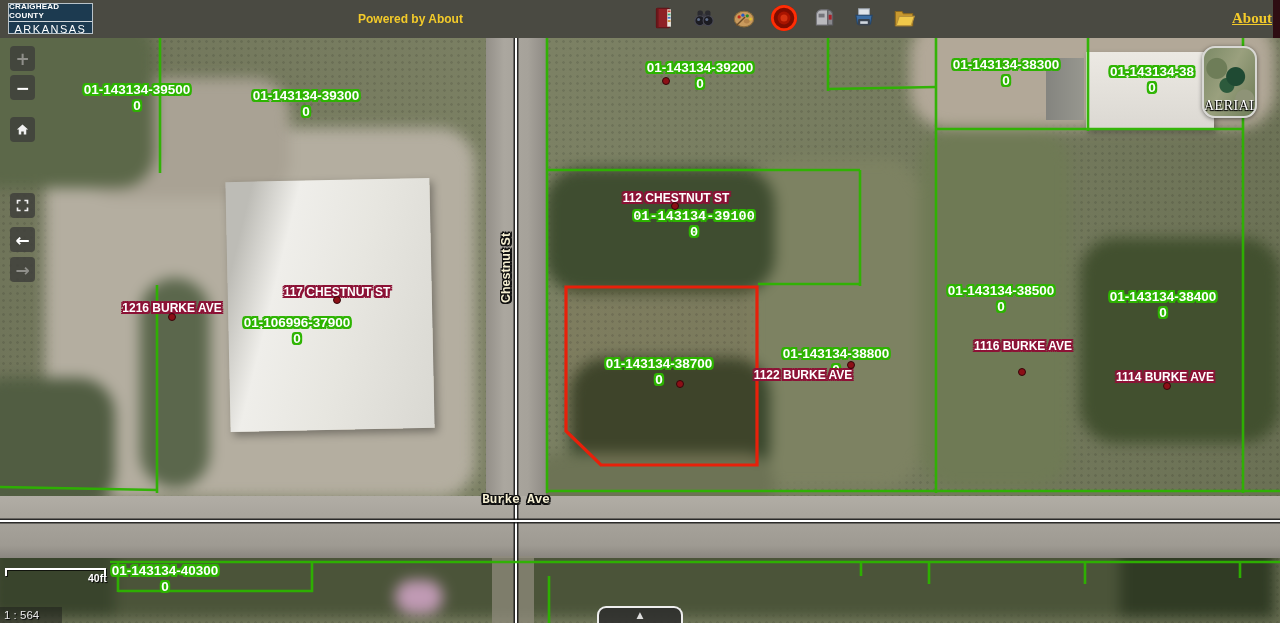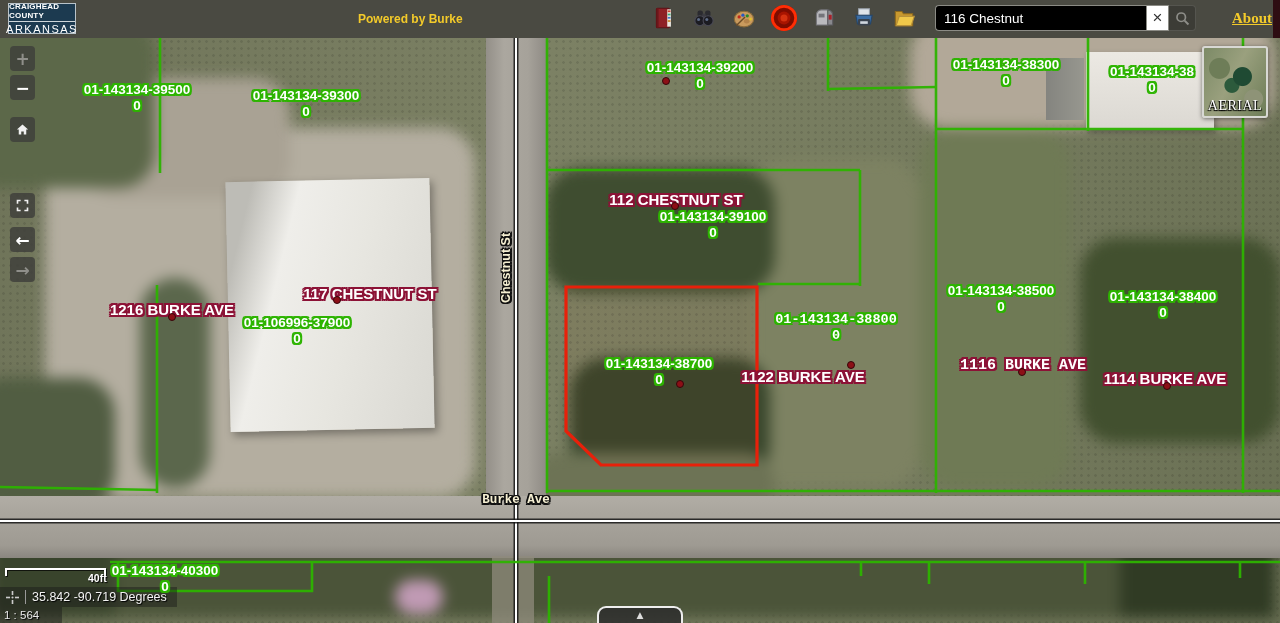--- a/index.html
+++ b/index.html
@@ -7,21 +7,21 @@
   #app{
     position:relative; width:1280px; height:623px; overflow:hidden;
     font-family:"Liberation Sans", sans-serif; user-select:none;
   }
   
   #header{
     position:absolute; left:0; top:0; width:1280px; height:38px;
     background:#4a4a42; z-index:20; display:flex; align-items:center;
   }
   .logo{
-    position:absolute; left:8px; top:3px; width:68px; height:31px;
+    position:absolute; left:8px; top:3px; width:85px; height:31px;
     background:#1c3a50; border:1px solid #b9c3ca; color:#fff;
     display:flex; flex-direction:column; align-items:center; justify-content:center;
   }
   .logo-line1{ font-size:8px; font-weight:bold; letter-spacing:.2px; border-bottom:1px solid #cfd6da; padding-bottom:1px; }
   .logo-line2{ font-size:11px; letter-spacing:1.5px; margin-top:1px; font-weight:400; }
   .app-title{ position:absolute; left:105px; top:7px; font-size:19px; font-weight:bold; color:#f3ca2a; }
   .powered-by{ position:absolute; left:358px; top:12px; font-size:12px; font-weight:bold; color:#f3ca2a; }
   .toolbar{ position:absolute; left:650px; top:4px; display:flex; gap:12px; }
   .tool-btn{ width:28px; height:28px; display:flex; align-items:center; justify-content:center; cursor:pointer; background:transparent; border:none; }
   .search-group{ position:absolute; left:935px; top:5px; display:flex; height:26px; }
@@ -71,40 +71,40 @@
   #bounds{ position:absolute; left:0; top:0; z-index:4; pointer-events:none; }
   
   #label-layer{ position:absolute; inset:0; z-index:6; pointer-events:none; }
   .parcel-label{
     position:absolute; transform:translateX(-50%); text-align:center; white-space:nowrap;
     font-size:13.5px; font-weight:bold; line-height:16px; color:#fff;
     text-shadow:-2px -2px 0 #2db400,0 -2px 0 #2db400,2px -2px 0 #2db400,-2px 0 0 #2db400,2px 0 0 #2db400,-2px 2px 0 #2db400,0 2px 0 #2db400,2px 2px 0 #2db400,-1px -1px 0 #2db400,1px -1px 0 #2db400,-1px 1px 0 #2db400,1px 1px 0 #2db400;
   }
   .address-label{
     position:absolute; transform:translateX(-50%); white-space:nowrap;
-    font-size:15px; font-weight:bold; color:#fff;
+    font-size:12px; font-weight:bold; color:#fff;
     text-shadow:-2px -2px 0 #8c1236,0 -2px 0 #8c1236,2px -2px 0 #8c1236,-2px 0 0 #8c1236,2px 0 0 #8c1236,-2px 2px 0 #8c1236,0 2px 0 #8c1236,2px 2px 0 #8c1236,-1px -1px 0 #8c1236,1px -1px 0 #8c1236,-1px 1px 0 #8c1236,1px 1px 0 #8c1236;
   }
   .street-label{
     position:absolute; white-space:nowrap; font-size:12.5px; font-weight:bold; color:#f5efd2;
     text-shadow:-1.5px -1.5px 0 #111,0 -1.5px 0 #111,1.5px -1.5px 0 #111,-1.5px 0 0 #111,1.5px 0 0 #111,-1.5px 1.5px 0 #111,0 1.5px 0 #111,1.5px 1.5px 0 #111;
   }
   .map-dot{ position:absolute; width:8px; height:8px; border-radius:50%; background:#8c0f16; border:1.5px solid #35060a; transform:translate(-50%,-50%); }
   
   .map-controls{ position:absolute; left:10px; top:46px; z-index:10; }
   .ctrl-btn{
     position:absolute; left:0; width:25px; height:25px; border:none; border-radius:4px;
     background:rgba(62,62,58,.82); color:#fff; font-size:17px; font-weight:bold;
     display:flex; align-items:center; justify-content:center; cursor:pointer;
     font-family:"DejaVu Sans", sans-serif;
   }
   .ctrl-disabled{ color:#8f8f8a; }
   .basemap-toggle{
-    position:absolute; left:1202px; top:46px; width:66px; height:72px; z-index:8;
-    border:2px solid #d8d8d4; border-radius:3px; cursor:pointer; overflow:hidden;
+    position:absolute; left:1202px; top:46px; width:55px; height:72px; z-index:8;
+    border:2px solid #d8d8d4; border-radius:13px; cursor:pointer; overflow:hidden;
     background:
       radial-gradient(circle at 62% 42%, #1f4a33 0 9px, transparent 10px),
       radial-gradient(circle at 45% 55%, #2c5a3c 0 7px, transparent 8px),
       radial-gradient(circle at 25% 30%, #6e7d58 0 10px, transparent 11px),
       radial-gradient(circle at 80% 75%, #8e9377 0 9px, transparent 10px),
       linear-gradient(118deg,#7c8a66,#9aa07e 45%,#6d7c57);
     box-shadow:0 1px 4px rgba(0,0,0,.5);
   }
   .basemap-label{
     position:absolute; left:0; right:0; bottom:2px; text-align:center;
@@ -137,21 +137,21 @@
 </head>
 <body>
 
 <div id="app">
 
   <div id="header">
     <div class="logo">
       <div class="logo-line1">CRAIGHEAD COUNTY</div>
       <div class="logo-line2">ARKANSAS</div>
     </div>
-    <div class="powered-by">Powered by Burke</div>
+    <div class="powered-by">Powered by About</div>
 
     <div class="toolbar">
       <button class="tool-btn">
         <svg width="26" height="26" viewBox="0 0 24 24">
           <rect x="5" y="3" width="12" height="18" rx="1" fill="#8e2026" stroke="#5c1014"></rect>
           <rect x="15" y="4" width="3.4" height="16" fill="#e9e6df"></rect>
           <rect x="15.4" y="5" width="2.6" height="1.6" fill="#c43"></rect>
           <rect x="15.4" y="8" width="2.6" height="1.6" fill="#3a7"></rect>
           <rect x="15.4" y="11" width="2.6" height="1.6" fill="#47c"></rect>
           <rect x="15.4" y="14" width="2.6" height="1.6" fill="#c83"></rect>
@@ -205,30 +205,20 @@
         </svg>
       </button>
       <button class="tool-btn">
         <svg width="26" height="26" viewBox="0 0 24 24">
           <path d="M4 6 h6 l1.5 2 H20 v11 H4 z" fill="#c9992f" stroke="#8f6a1c"></path>
           <path d="M4.8 19 L7.6 10.5 H21.5 L18.6 19 z" fill="#f0c84a" stroke="#b8923a"></path>
         </svg>
       </button>
     </div>
 
-    <div class="search-group">
-      <input class="search-input" value="116 Chestnut" style="">
-      <div class="clear-btn">×</div>
-      <div class="search-btn">
-        <svg width="17" height="17" viewBox="0 0 20 20">
-          <circle cx="8.5" cy="8.5" r="5" fill="none" stroke="#8d8d88" stroke-width="2"></circle>
-          <line x1="12.5" y1="12.5" x2="17" y2="17" stroke="#8d8d88" stroke-width="2.4"></line>
-        </svg>
-      </div>
-    </div>
     <div class="about-link">About</div>
     <div class="header-redstrip"></div>
   </div>
 
   <div id="map">
     <div class="terrain-base"></div>
     <div class="patches">
       <div class="patch" style="left:55px;top:100px;width:430px;height:370px;background:#b4aea0;"></div>
       <div class="patch" style="left:90px;top:50px;width:210px;height:120px;background:#a9a294;"></div>
       <div class="patch" style="left:920px;top:-10px;width:365px;height:110px;background:#b2a898;"></div>
@@ -301,53 +291,53 @@
         <div>0</div>
       </div>
       <div class="parcel-label" style="left: 1006px; top: 57px; text-align: center;">
         <div>01-143134-38300</div>
         <div>0</div>
       </div>
       <div class="parcel-label" style="left: 1152px; top: 64px;">
         <div>01-143134-38</div>
         <div>0</div>
       </div>
-      <div class="parcel-label" style="left: 713px; top: 209px;">
+      <div class="parcel-label" style="left: 694px; top: 209px; font-family: Liberation Mono, monospace;">
         <div>01-143134-39100</div>
         <div>0</div>
       </div>
       <div class="parcel-label" style="left: 297px; top: 315px;">
         <div>01-106996-37900</div>
         <div>0</div>
       </div>
       <div class="parcel-label" style="left: 659px; top: 356px;">
         <div>01-143134-38700</div>
         <div>0</div>
       </div>
-      <div class="parcel-label" style="left: 836px; top: 312px; font-family: Liberation Mono, monospace;">
+      <div class="parcel-label" style="left: 836px; top: 346px;">
         <div>01-143134-38800</div>
         <div>0</div>
       </div>
       <div class="parcel-label" style="left: 1001px; top: 283px;">
         <div>01-143134-38500</div>
         <div>0</div>
       </div>
       <div class="parcel-label" style="left: 1163px; top: 289px;">
         <div>01-143134-38400</div>
         <div>0</div>
       </div>
       <div class="parcel-label" style="left: 165px; top: 563px;">
         <div>01-143134-40300</div>
         <div>0</div>
       </div>
       <div class="address-label" style="left: 676px; top: 191px;">112 CHESTNUT ST</div>
-      <div class="address-label" style="left: 337px; top: 285px; margin-left: 33px;">117 CHESTNUT ST</div>
+      <div class="address-label" style="left: 337px; top: 285px;">117 CHESTNUT ST</div>
       <div class="address-label" style="left: 172px; top: 301px;">1216 BURKE AVE</div>
       <div class="address-label" style="left: 803px; top: 368px;">1122 BURKE AVE</div>
-      <div class="address-label" style="left: 1023px; top: 357px; font-family: Liberation Mono, monospace;">1116 BURKE AVE</div>
+      <div class="address-label" style="left: 1023px; top: 339px;">1116 BURKE AVE</div>
       <div class="address-label" style="left: 1165px; top: 370px;">1114 BURKE AVE</div>
       <div class="street-label" style="left: 506px; top: 268px; transform: translate(-50%, -50%) rotate(-90deg);">Chestnut St</div>
       <div class="street-label" style="left: 516px; top: 500px; transform: translate(-50%, -50%) rotate(0deg); font-family: Liberation Mono, monospace;">Burke Ave</div>
       <div class="map-dot" style="left: 666px; top: 81px;"></div>
       <div class="map-dot" style="left: 675px; top: 206px;"></div>
       <div class="map-dot" style="left: 337px; top: 300px;"></div>
       <div class="map-dot" style="left: 172px; top: 317px;"></div>
       <div class="map-dot" style="left: 680px; top: 384px;"></div>
       <div class="map-dot" style="left: 851px; top: 365px;"></div>
       <div class="map-dot" style="left: 1022px; top: 372px;"></div>
@@ -378,27 +368,16 @@
         <span>→</span>
       </button>
   </div>
 
   <div class="basemap-toggle">
     <div class="basemap-label">AERIAL</div>
   </div>
 
   <div class="scalebar"></div>
   <div class="scalebar-label">40ft</div>
-  <div class="coords-box">
-    <svg width="13" height="13" viewBox="0 0 16 16">
-      <line x1="8" y1="0" x2="8" y2="5" stroke="#ccc" stroke-width="2"></line>
-      <line x1="8" y1="11" x2="8" y2="16" stroke="#ccc" stroke-width="2"></line>
-      <line x1="0" y1="8" x2="5" y2="8" stroke="#ccc" stroke-width="2"></line>
-      <line x1="11" y1="8" x2="16" y2="8" stroke="#ccc" stroke-width="2"></line>
-      <circle cx="8" cy="8" r="1.3" fill="#ccc"></circle>
-    </svg>
-    <div class="coords-divider"></div>
-    <div class="coords-text">35.842 -90.719 Degrees</div>
-  </div>
   <div class="scale-ratio">1 : 564</div>
   <div class="expander">▲</div>
 
 </div>
 
 </body></html>

